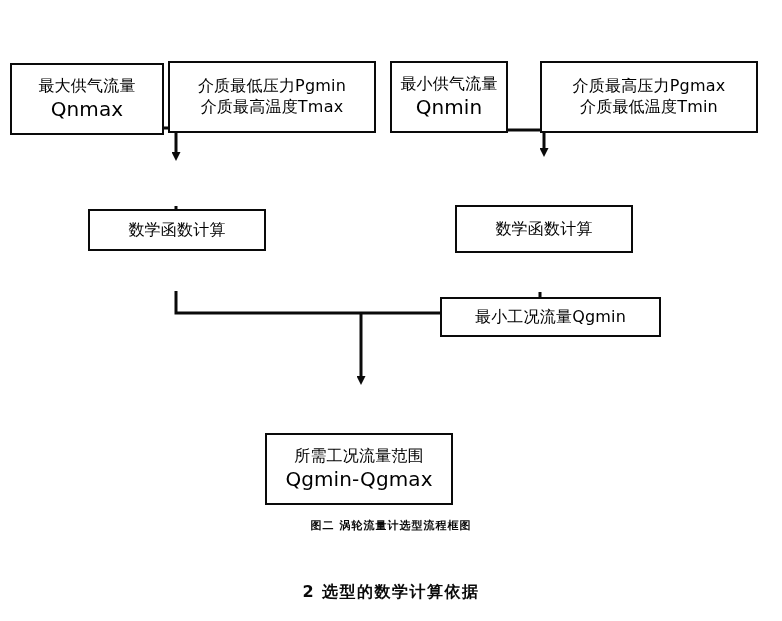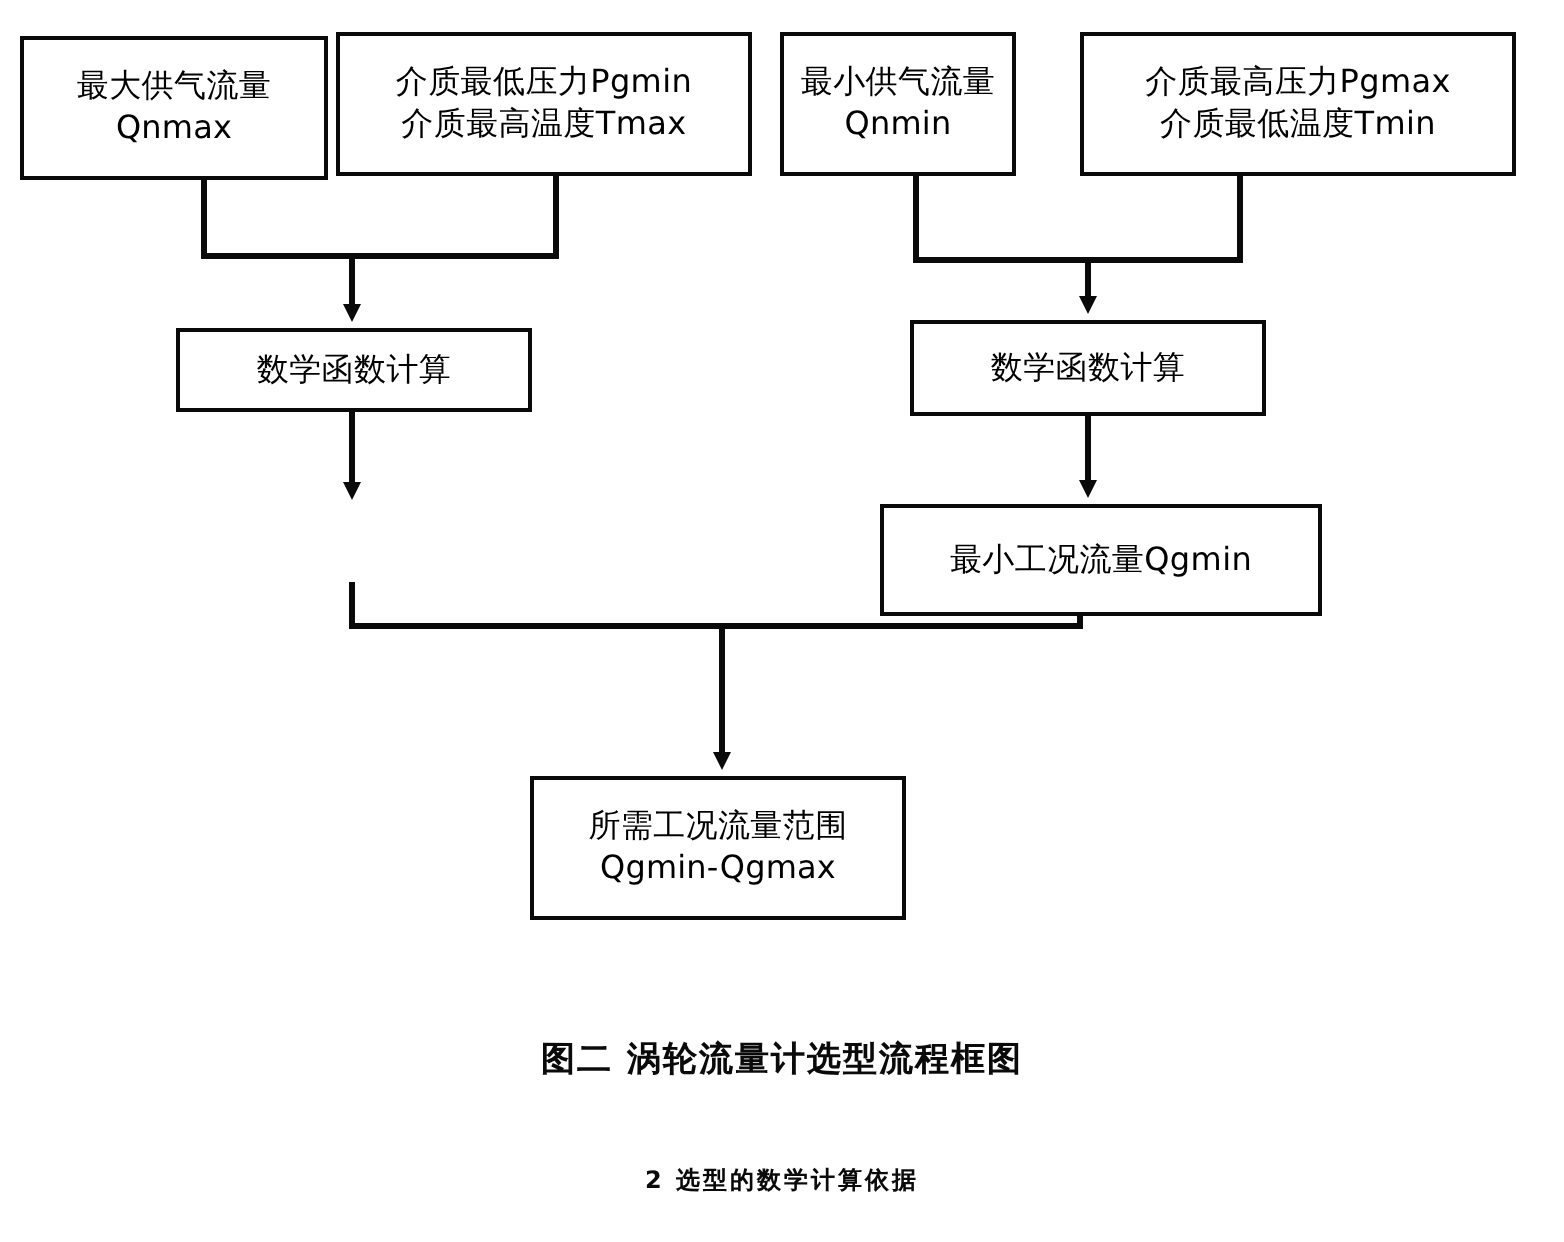--- a/index.html
+++ b/index.html
@@ -29,63 +29,64 @@
     background: #ffffff;
     display: flex;
     flex-direction: column;
     align-items: center;
     justify-content: center;
     text-align: center;
     line-height: 1.30;
     font-size: 16px;
     letter-spacing: 0.2px;
     z-index: 2;
+    margin-top: 45px;
   }
   .node .ln {
     display: block;
     white-space: nowrap;
   }
   .node .ln.latin {
-    font-size: 16px;
+    font-size: 20px;
     letter-spacing: 0.1px;
   }
 
   
   #n-qnmax   { left: 10px;  top: 18px;  width: 154px; height: 72px; }
   #n-pgmin   { left: 168px; top: 16px;  width: 208px; height: 72px; text-align: center; }
   #n-qnmin   { left: 390px; top: 16px;  width: 118px; height: 72px; }
   #n-pgmax   { left: 540px; top: 16px;  width: 218px; height: 72px; justify-content: center; }
 
   
   #n-math-left  { left: 88px;  top: 164px; width: 178px; height: 42px; }
   #n-math-right { left: 455px; top: 160px; width: 178px; height: 48px; }
 
   
   #n-qgmax { left: 72px;  top: 253px; width: 209px; height: 38px; }
-  #n-qgmin { left: 440px; top: 252px; width: 221px; height: 56px; }
+  #n-qgmin { left: 440px; top: 252px; width: 221px; height: 40px; }
 
   
   #n-range { left: 265px; top: 388px; width: 188px; height: 72px; }
 
   
   .caption {
     position: absolute;
     width: 782px;
     text-align: center;
     font-weight: bold;
     color: #0a0a0a;
   }
   #fig-caption {
     top: 518px;
-    font-size: 17px;
+    font-size: 11px;
     letter-spacing: 1px;
   }
   #section-heading {
     top: 582px;
-    font-size: 12px;
+    font-size: 16px;
     letter-spacing: 1.5px;
   }
 </style>
 </head>
 <body>
 
 <div id="canvas">
 
   <svg width="782" height="621" viewBox="0 0 782 621" style="position:absolute;left:0;top:0;z-index:1;">
     <defs>

